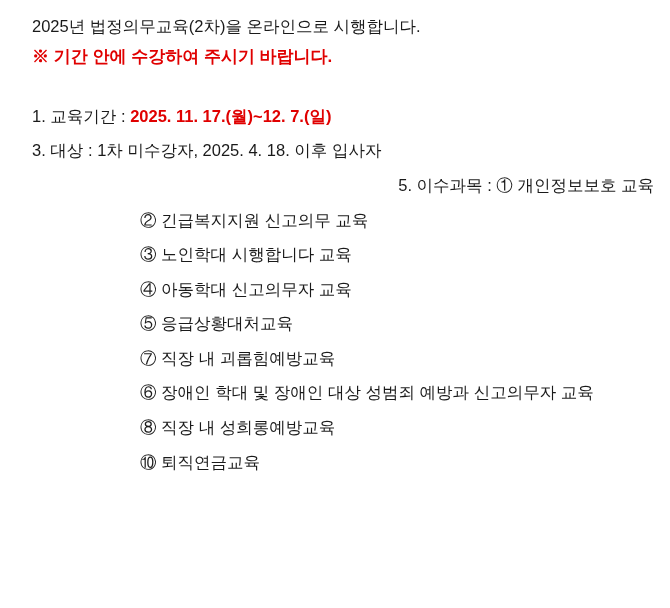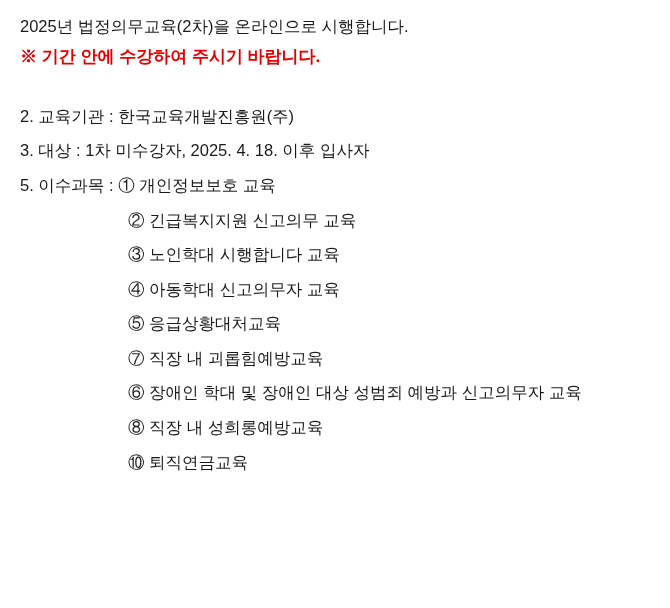--- a/index.html
+++ b/index.html
@@ -8,21 +8,21 @@
   }
   body {
     width: 670px;
     height: 608px;
     background: #ffffff;
     font-family: "Liberation Sans", sans-serif;
     color: #1a1a1a;
     overflow: hidden;
   }
   .doc {
-    padding: 14px 16px 0 20px;
+    padding: 14px 16px 0 32px;
     box-sizing: border-box;
   }
   .intro-line {
     font-size: 16.5px;
     line-height: 1.55;
     color: #1a1a1a;
     margin: 0 0 2px 0;
     white-space: nowrap;
   }
   .notice-line {
@@ -64,38 +64,39 @@
     margin: 0 0 9px 0;
     padding-left: 104px;
     white-space: nowrap;
     color: #1a1a1a;
   }
   .courses-row {
     font-size: 16.5px;
     line-height: 1.55;
     margin: 0 0 9px 0;
     white-space: nowrap;
+    text-align: right;
   }
 </style>
 </head>
 <body>
 
 <div class="doc">
 
   <p class="intro-line">2025년 법정의무교육(2차)을 온라인으로 시행합니다.</p>
   <p class="notice-line">※ 기간 안에 수강하여 주시기 바랍니다.</p>
 
   <div class="spacer"></div>
 
+  <div class="item">
+    <span class="label">1.</span>
+    <span class="label">교육기간 :</span>
+    <span class="value red">2025. 11. 17.(월)~12. 7.(일)</span>
+  </div>
 
-  <div class="item">
-    <span class="label">2.</span>
-    <span class="label">교육기관 :</span>
-    <span class="value">한국교육개발진흥원(주)</span>
-  </div>
 
   <div class="item">
     <span class="label">3.</span>
     <span class="label">대상 :</span>
     <span class="value">1차 미수강자, 2025. 4. 18. 이후 입사자</span>
   </div>
 
 
   <div class="courses-row">
     <span class="label">5.</span>

